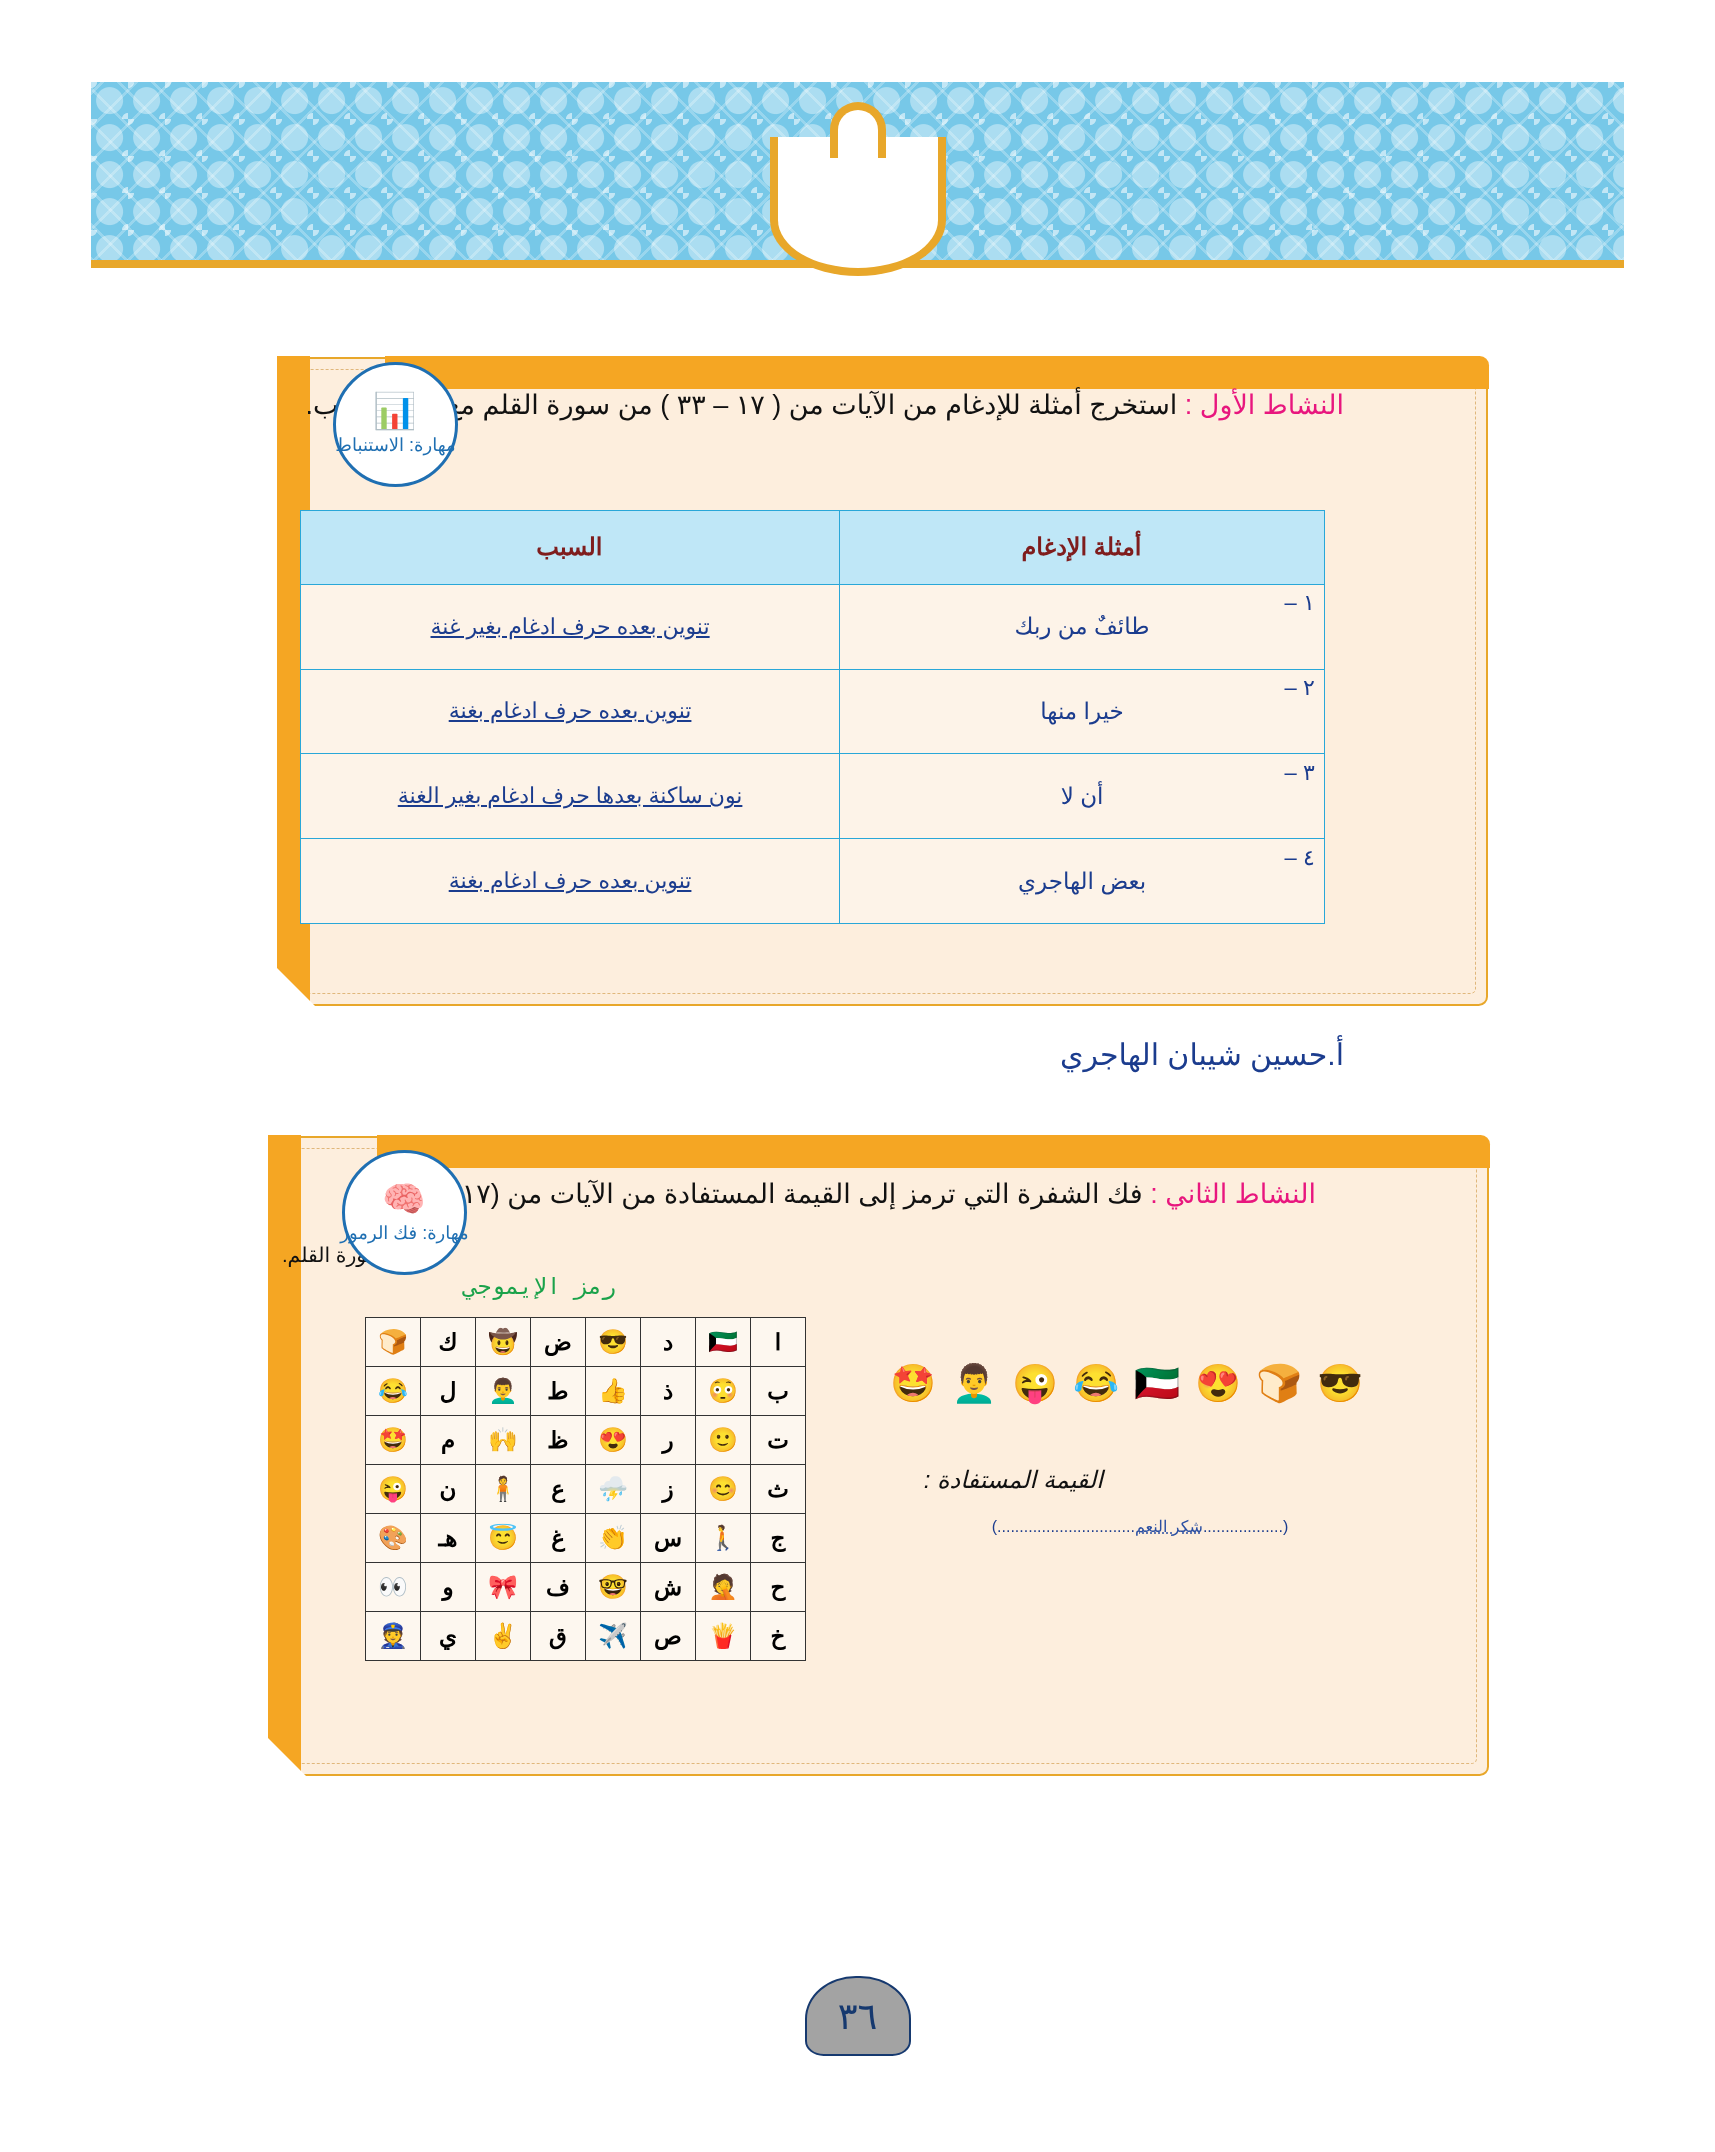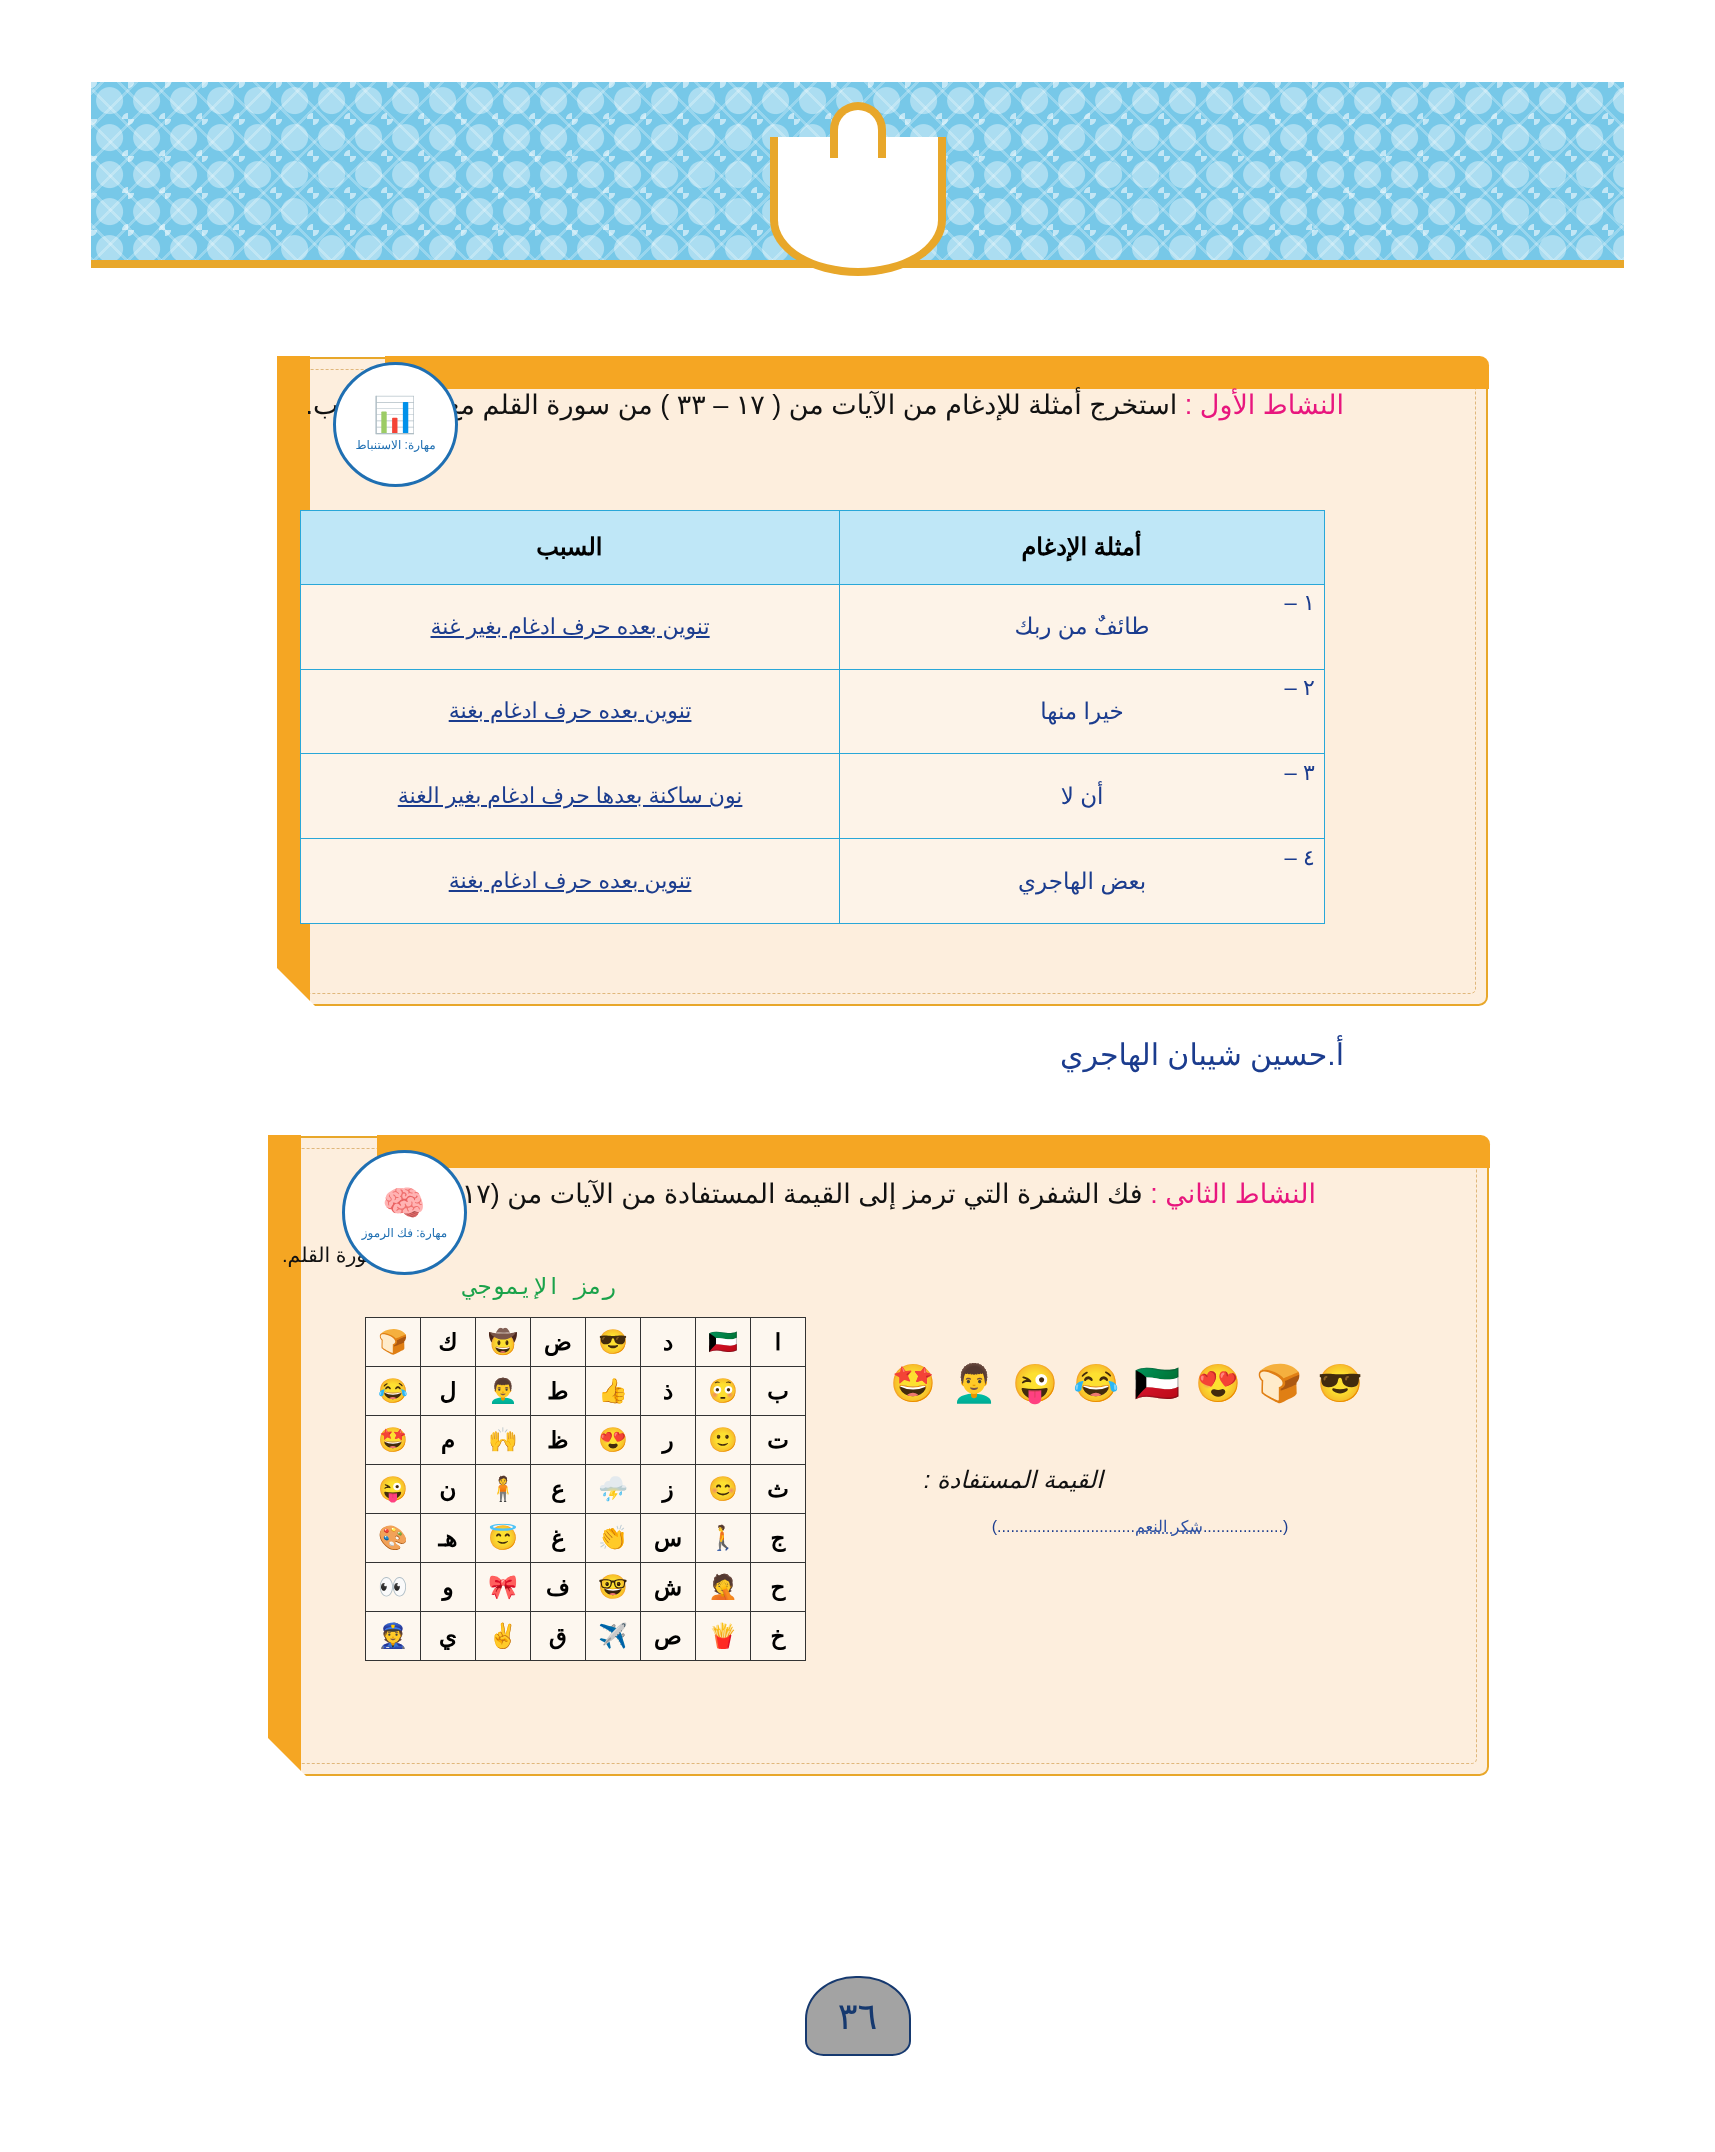--- a/index.html
+++ b/index.html
@@ -114,21 +114,21 @@
     background:#ffffff;
     border:3.7px solid #1f6fb2;
     display:flex;
     flex-direction:column;
     align-items:center;
     justify-content:center;
     z-index:6;
   }
   .skill-badge .badge-icon{ font-size:35px; line-height:1; color:#1f6fb2; }
   .skill-badge .badge-label{
-    font-size:12px;
+    font-size:18px;
     color:#1f6fb2;
     margin-top:5.6px;
     text-align:left;
     white-space:nowrap;
   }
   #badge1{ top:362px; right:1257px; }
   #badge2{ top:1150px; right:1248px; }
 
   
   .act-heading{
@@ -161,21 +161,21 @@
   .tbl th, .tbl td{
     border:1.9px solid #29a7d8;
     text-align:center;
     font-size:23px;
     color:#1b3c8e;
     padding:7.4px 9.3px;
     background:#fdf3e8;
   }
   .tbl th{
     background:#bfe7f7;
-    color:#000000;
+    color:#7f1d1d;
     font-size:24px;
     height:58px;
     padding-left:8px;
   }
   .tbl td.ex{ position:relative; height:69px; }
   .tbl td .num{
     position:absolute;
     top:5.6px;
     right:9.3px;
     font-size:22px;

